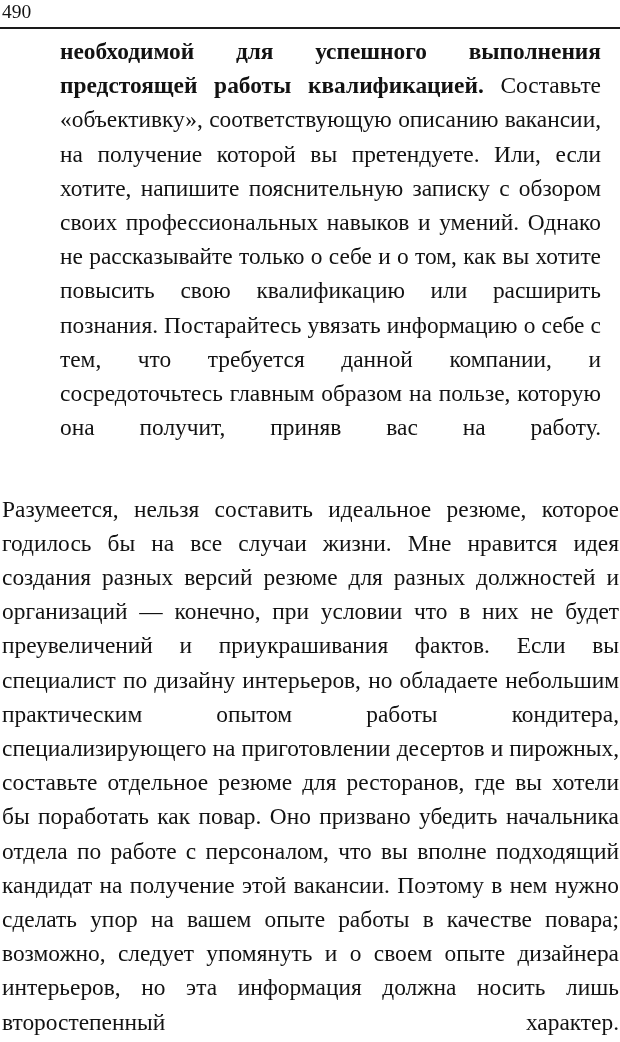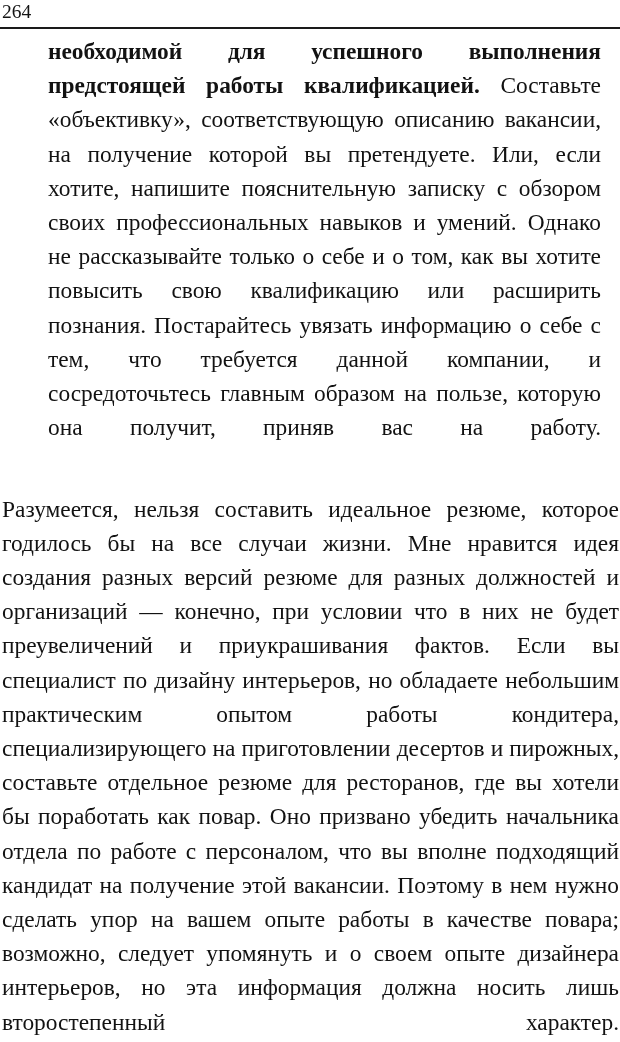--- a/index.html
+++ b/index.html
@@ -72,21 +72,21 @@
     font-size: 23.4px;
     line-height: 34.2px;
     text-align: justify;
     text-justify: inter-word;
     color: #121212;
     hyphens: manual;
   }
 
   
   .block-quote {
-    margin-left: 48px;
+    margin-left: 60px;
     margin-right: 19px;
     margin-bottom: 13px;
   }
   .block-quote b,
   .lead-bold {
     font-weight: 700;
   }
 
   .para {
     margin-left: 2px;
@@ -99,21 +99,21 @@
     display: inline-block;
     width: 100%;
   }
 </style>
 </head>
 <body>
 
 <div class="page">
 
   <div class="running-head">
-    <span class="folio">264</span>
+    <span class="folio">490</span>
     <div class="head-rule"></div>
   </div>
 
   <div class="body-area">
 
     <p class="block-quote"><b class="lead-bold">необходимой для успешного выполнения предстоящей работы квалификацией.</b><span> Составьте «объективку», соответствующую описанию вакансии, на получение которой вы претендуете. Или, если хотите, напишите пояснительную записку с обзором своих профессиональных навыков и умений. Однако не рассказывайте только о себе и о том, как вы хотите повысить свою квалификацию или расширить познания. Постарайтесь увязать информацию о себе с тем, что требуется данной компании, и сосредоточьтесь главным образом на пользе, которую она получит, приняв вас на работу.</span></p>
 
     <p class="para">Разумеется, нельзя составить идеальное резюме, которое годилось бы на все случаи жизни. Мне нравится идея создания разных версий резюме для разных должностей и организаций — конечно, при условии что в них не будет преувеличений и приукрашивания фактов. Если вы специалист по дизайну интерьеров, но обладаете небольшим практическим опытом работы кондитера, специализирующего на приготовлении десертов и пирожных, составьте отдельное резюме для ресторанов, где вы хотели бы поработать как повар. Оно призвано убедить начальника отдела по работе с персоналом, что вы вполне подходящий кандидат на получение этой вакансии. Поэтому в нем нужно сделать упор на вашем опыте работы в качестве повара; возможно, следует упомянуть и о своем опыте дизайнера интерьеров, но эта информация должна носить лишь второстепенный характер.</p>
 
   </div>

